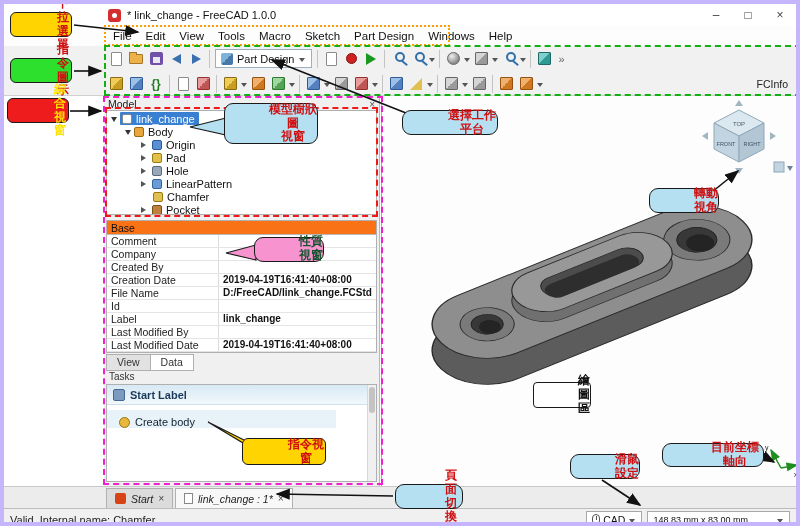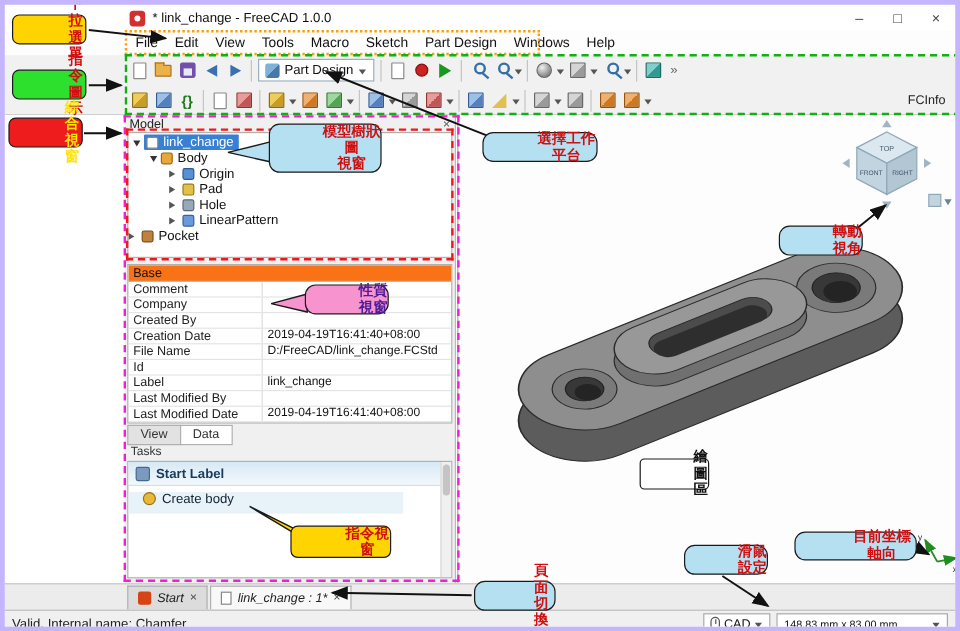--- a/index.html
+++ b/index.html
@@ -73,31 +73,31 @@
   .ti-hole { background:#97a8b8; border:1px solid #5a6a7a; }
   .ti-pattern { background:#6a9ad8; border:1px solid #33669a; }
   .ti-chamfer { background:#dfc050; border:1px solid #9a7d10; }
   .ti-pocket { background:#c08040; border:1px solid #7a5010; }
   .selwrap { display:flex; align-items:center; background:#3a80d2; color:#fff; padding:0 4px 0 2px; height:13px; border-radius:1px; }
 
   .props { position:absolute; top:124px; left:2px; right:2px; height:133px; background:#fff; border:1px solid #b0b0b0; font-size:10.5px; overflow:hidden; }
   .psection { background:#f97316; height:14px; line-height:14px; padding:0 4px; color:#111; border-bottom:1px solid #b8b8b8; }
   .prow { display:flex; height:13px; line-height:12px; border-bottom:1px solid #e4e4e4; }
   .plabel { width:112px; padding:0 4px; border-right:1px solid #dcdcdc; color:#222; white-space:nowrap; overflow:hidden; }
-  .pvalue { flex:1; padding:0 4px; color:#111; white-space:nowrap; overflow:hidden; font-size:10px; }
+  .pvalue { flex:1; padding:0 4px; color:#111; white-space:nowrap; overflow:hidden; font-size:10px;font-weight:bold; }
 
   .vdtabs { position:absolute; top:258px; left:2px; display:flex; font-size:10.5px; }
   .vdtab { padding:1px 10px 2px 10px; border:1px solid #b0b0b0; background:#e2e2e2; color:#333; margin-right:-1px; }
   .vdtab.active { background:#fff; }
 
   .tasks-label { position:absolute; top:275px; left:5px; font-size:10px; color:#333; }
   .tasks-box { position:absolute; top:288px; left:2px; right:2px; bottom:4px; background:#fff; border:1px solid #b0b0b0; overflow:hidden; }
   .start-part { height:20px; background:linear-gradient(#d7e9f5,#f2f8fc); display:flex; align-items:center; gap:5px; padding:0 6px; font-size:11px; font-weight:bold; color:#1a3a5c; border-bottom:1px solid #cfe0ec; }
   .sp-icon { width:12px; height:12px; background:#7a9ac0; border:1px solid #44688f; border-radius:2px; flex:none; }
-  .create-body { height:18px; margin-top:5px; background:#e8f2f9; display:flex; align-items:flex-start; gap:5px; padding-left:12px; font-size:11px; color:#123; width:85%; }
+  .create-body { height:18px; margin-top:5px; background:#e8f2f9; display:flex; align-items:flex-end; gap:5px; padding-left:12px; font-size:11px; color:#123; width:85%; }
   .cb-icon { width:11px; height:11px; background:#e8b83a; border:1px solid #9a7510; border-radius:50%; flex:none; }
   .tasks-scroll { position:absolute; right:0; top:0; bottom:0; width:9px; background:#f0f0f0; border-left:1px solid #d8d8d8; }
   .tasks-thumb { position:absolute; left:1px; right:1px; top:2px; height:26px; background:#c4c4c4; border-radius:3px; }
 
   .viewport { position:absolute; left:377px; top:0; right:1px; height:390px; background:#fdfdfd; border-left:1px solid #a8a8a8; }
 
   
   .doctabs { position:absolute; left:0; top:482px; width:100%; height:22px; background:#ececec; border-top:1px solid #c8c8c8; display:flex; align-items:flex-end; padding-left:102px; gap:2px;font-style:italic; }
   .dtab { display:flex; align-items:center; gap:5px; height:20px; padding:0 8px; border:1px solid #b0b0b0; border-bottom:none; background:#dcdcdc; font-size:10.5px; color:#222; }
   .dtab.active { background:#f8f8f8; }
@@ -119,21 +119,21 @@
   .dash-tb    { left:100px; top:41px;  width:697px; height:51px; border-color:#12b012; }
   .dash-tree  { left:101px; top:103px; width:273px; height:110px; border-color:#f01818; }
   .dash-combo { left:99px;  top:92px;  width:280px; height:389px; border-color:#f020d0; }
 
   
   .callout { position:absolute; z-index:50; display:flex; flex-direction:column; align-items:center; justify-content:center; border:1.5px solid #1a1a1a; font-size:12px; font-weight:bold; line-height:1.15; border-radius:6px; text-align:center;padding-left:44px; }
   .co-yellow { background:#ffd400; color:#d01010; }
   .co-green  { background:#2ee02e; color:#d01010; }
   .co-red    { background:#ee1c1c; color:#ffe400; }
   .co-cyan   { background:#b5e0f2; color:#d01010; border-radius:9px; }
-  .co-pink   { background:#f793cf; color:#4c1d95; border-radius:9px; }
+  .co-pink   { background:#f793cf; color:#14532d; border-radius:9px;font-family:Liberation Mono, monospace; }
   .co-white  { background:#ffffff; color:#111; border-radius:4px; }
   #co-menu      { left:6px;   top:8px;   width:62px;  height:25px; }
   #co-commands  { left:6px;   top:54px;  width:62px;  height:25px; }
   #co-combo     { left:3px;   top:94px;  width:62px;  height:25px; }
   #co-tree      { left:220px; top:99px;  width:94px;  height:41px; }
   #co-workbench { left:398px; top:106px; width:96px;  height:25px; }
   #co-rotate    { left:645px; top:184px; width:70px;  height:25px; }
   #co-props     { left:250px; top:233px; width:70px;  height:25px; }
   #co-drawing   { left:529px; top:378px; width:58px;  height:26px; }
   #co-command   { left:238px; top:434px; width:84px;  height:27px; }
@@ -334,21 +334,26 @@
         <div class="trow" style="padding-left:34px">
           <span class="exp exp-c"></span>
           <span class="ti ti-hole"></span>
           <span>Hole</span>
         </div>
         <div class="trow" style="padding-left:34px">
           <span class="exp exp-c"></span>
           <span class="ti ti-pattern"></span>
           <span>LinearPattern</span>
         </div>
-        <div class="trow" style="">
+        <div class="trow" style="padding-left:34px">
+          <span class="exp exp-sp"></span>
+          <span class="ti ti-chamfer"></span>
+          <span>Chamfer</span>
+        </div>
+        <div class="trow" style="padding-left:34px">
           <span class="exp exp-c"></span>
           <span class="ti ti-pocket"></span>
           <span>Pocket</span>
         </div>
       </div>
 
       <div class="props">
         <div class="psection">Base</div>
         <div class="prow">
           <span class="plabel">Comment</span>

